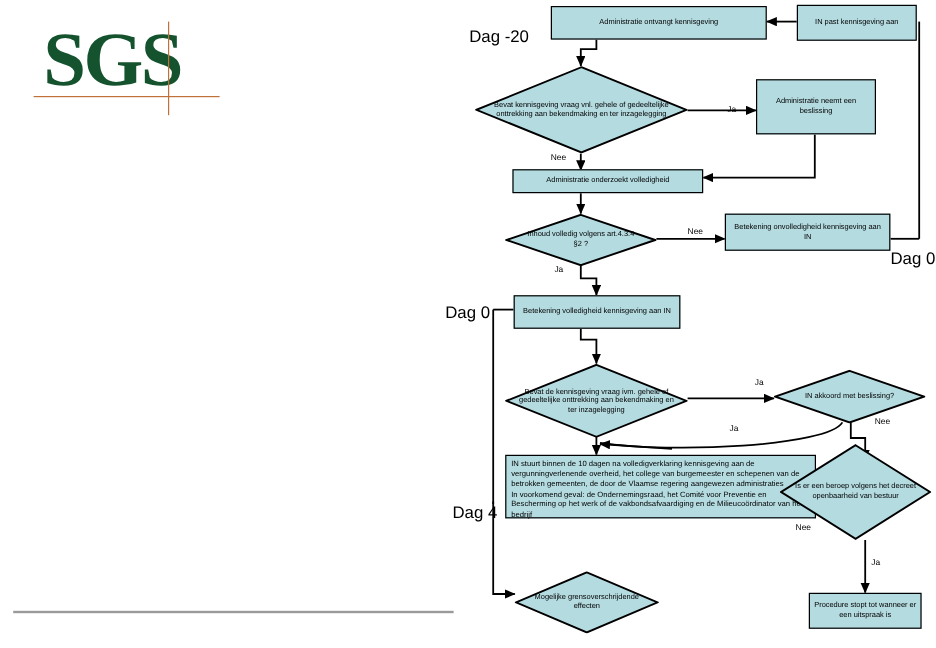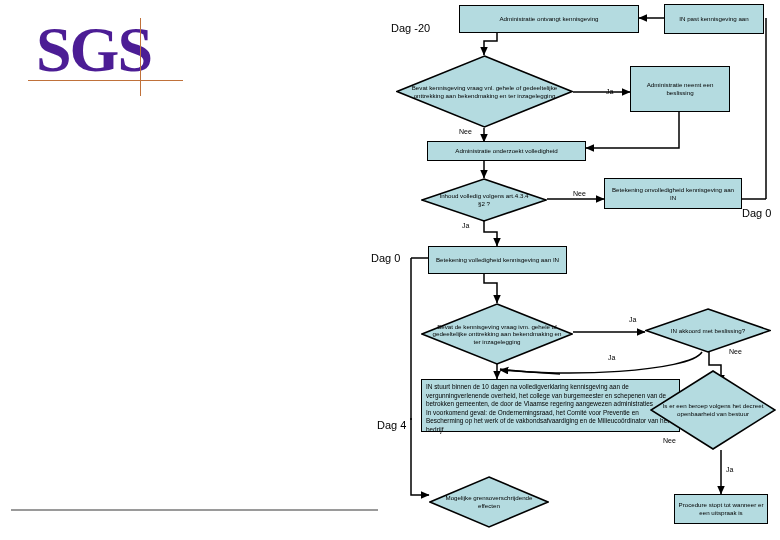--- a/index.html
+++ b/index.html
@@ -11,21 +11,21 @@
     position:relative;
   }
   #slide{position:absolute;left:0;top:0;width:780px;height:540px;}
 
   
   #logo-area{position:absolute;left:18px;top:10px;width:170px;height:80px;}
   #logo-text{
     position:absolute;left:18px;top:8px;
     font-family:"Liberation Serif", serif;
     font-weight:bold;font-size:64px;letter-spacing:-2px;
-    color:#4c1d95;line-height:64px;
+    color:#14532d;line-height:64px;
   }
   #logo-hline{
     position:absolute;left:10px;top:70px;width:155px;height:1px;
     background:#c0713a;
   }
   #logo-vline{
     position:absolute;left:122px;top:8px;width:1px;height:78px;
     background:#c0713a;
   }
   #bottom-rule{
@@ -67,21 +67,21 @@
     align-items:flex-start;justify-content:flex-start;
     font-size:6.4px;line-height:8.6px;
     padding:3px 4px;
   }
   .edge-label{
     position:absolute;font-size:7px;color:#000;
     font-family:"Liberation Sans", sans-serif;
     white-space:nowrap;
   }
   .day-label{
-    position:absolute;font-size:11px;color:#000;
+    position:absolute;font-size:14px;color:#000;
     font-family:"Liberation Sans", sans-serif;white-space:nowrap;
   }
 </style>
 </head>
 <body>
 
 <div id="slide">
 
   <div id="logo-area">
     <div id="logo-text">SGS</div>

